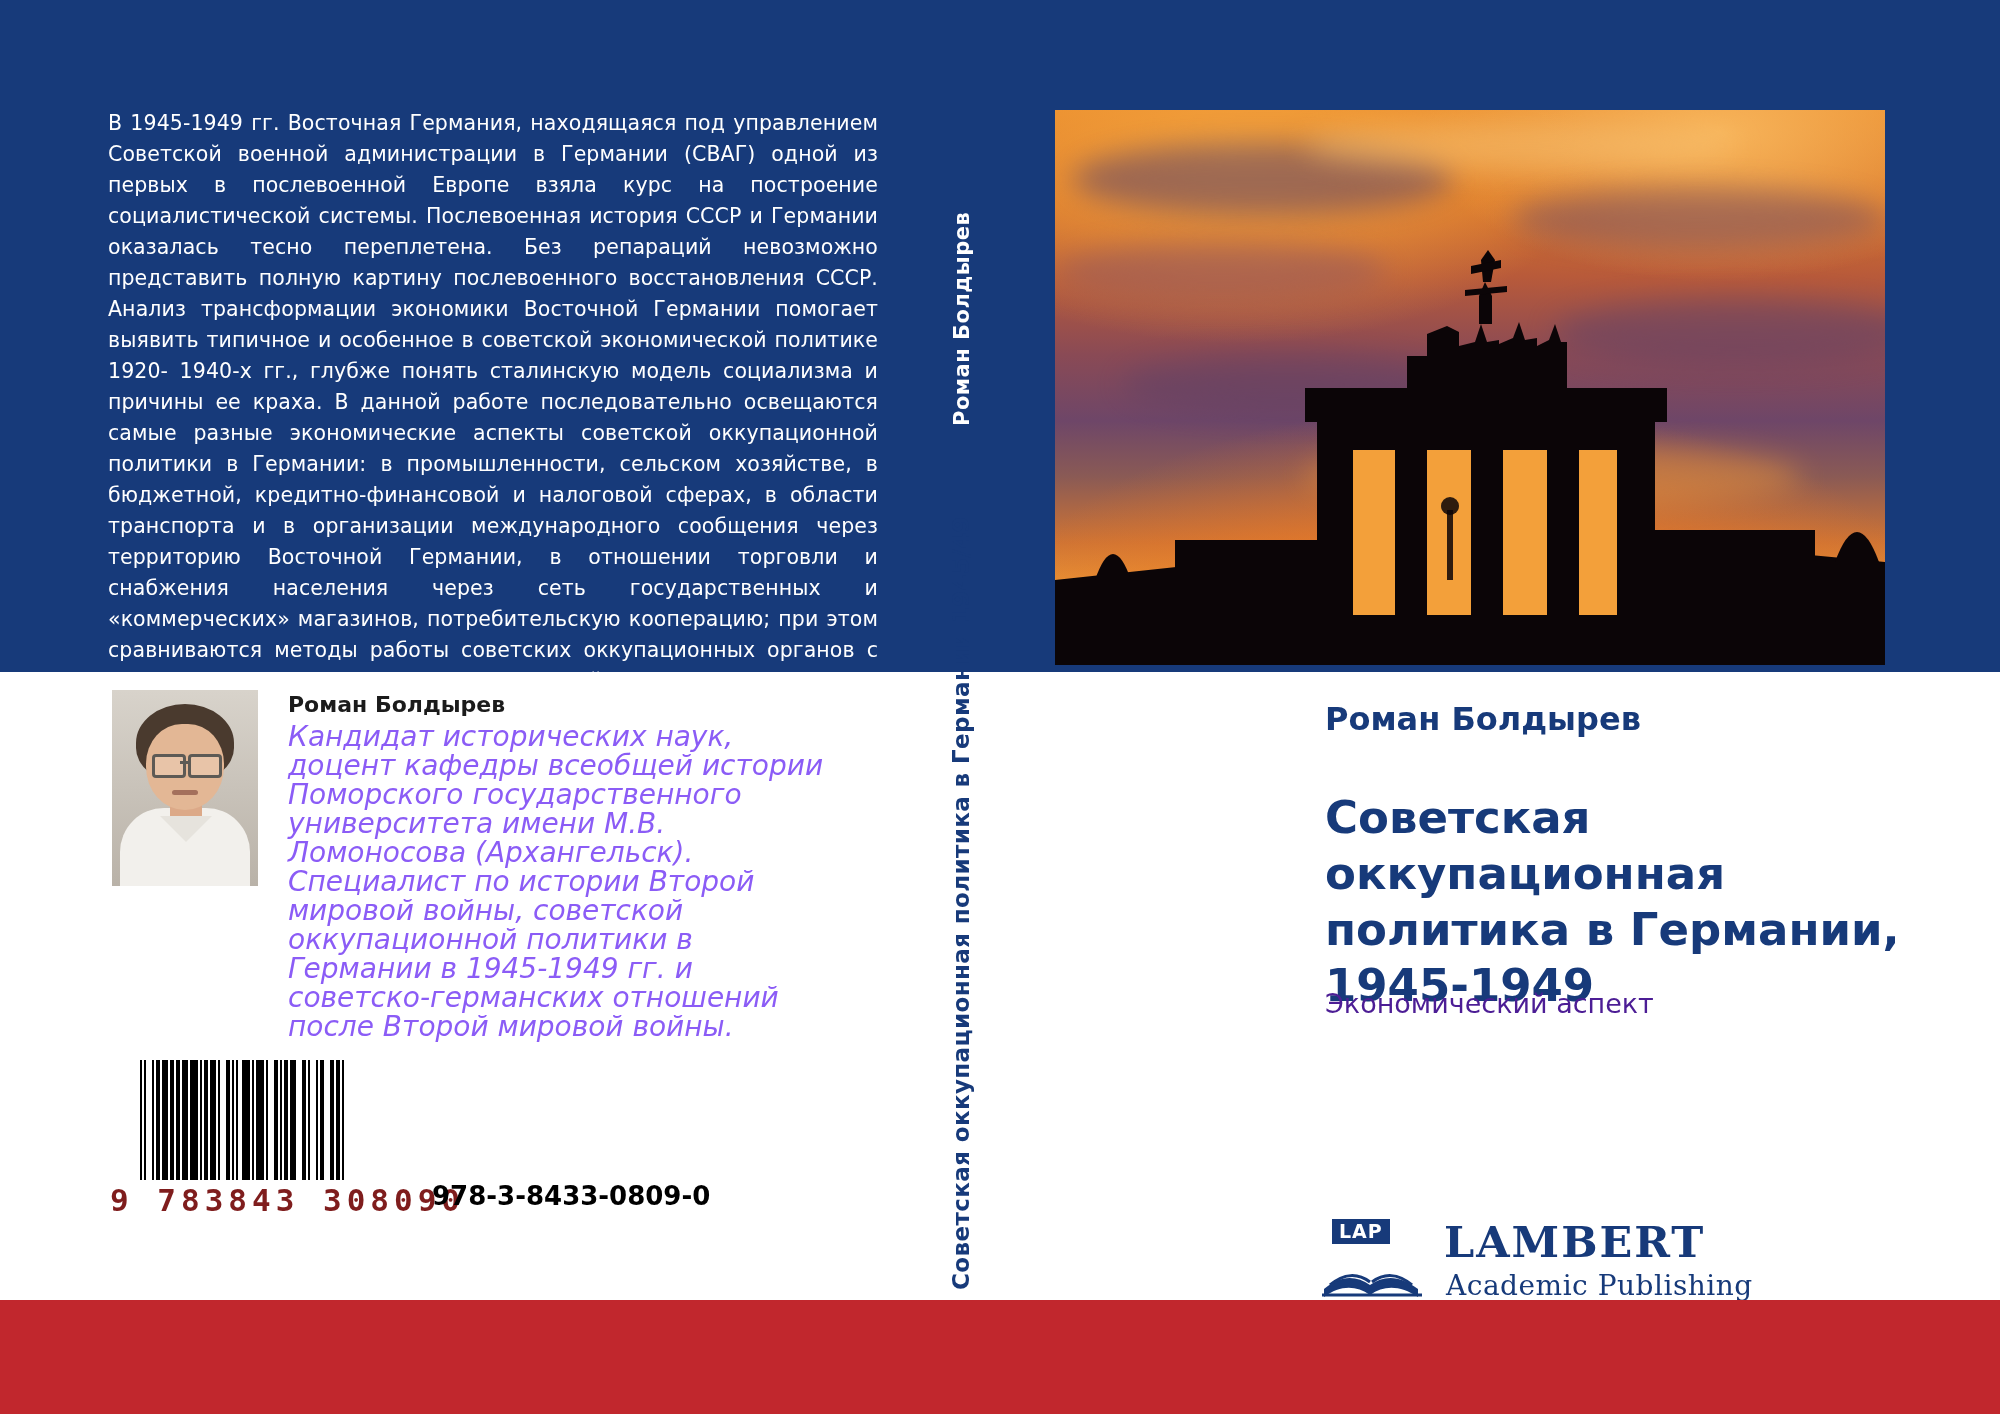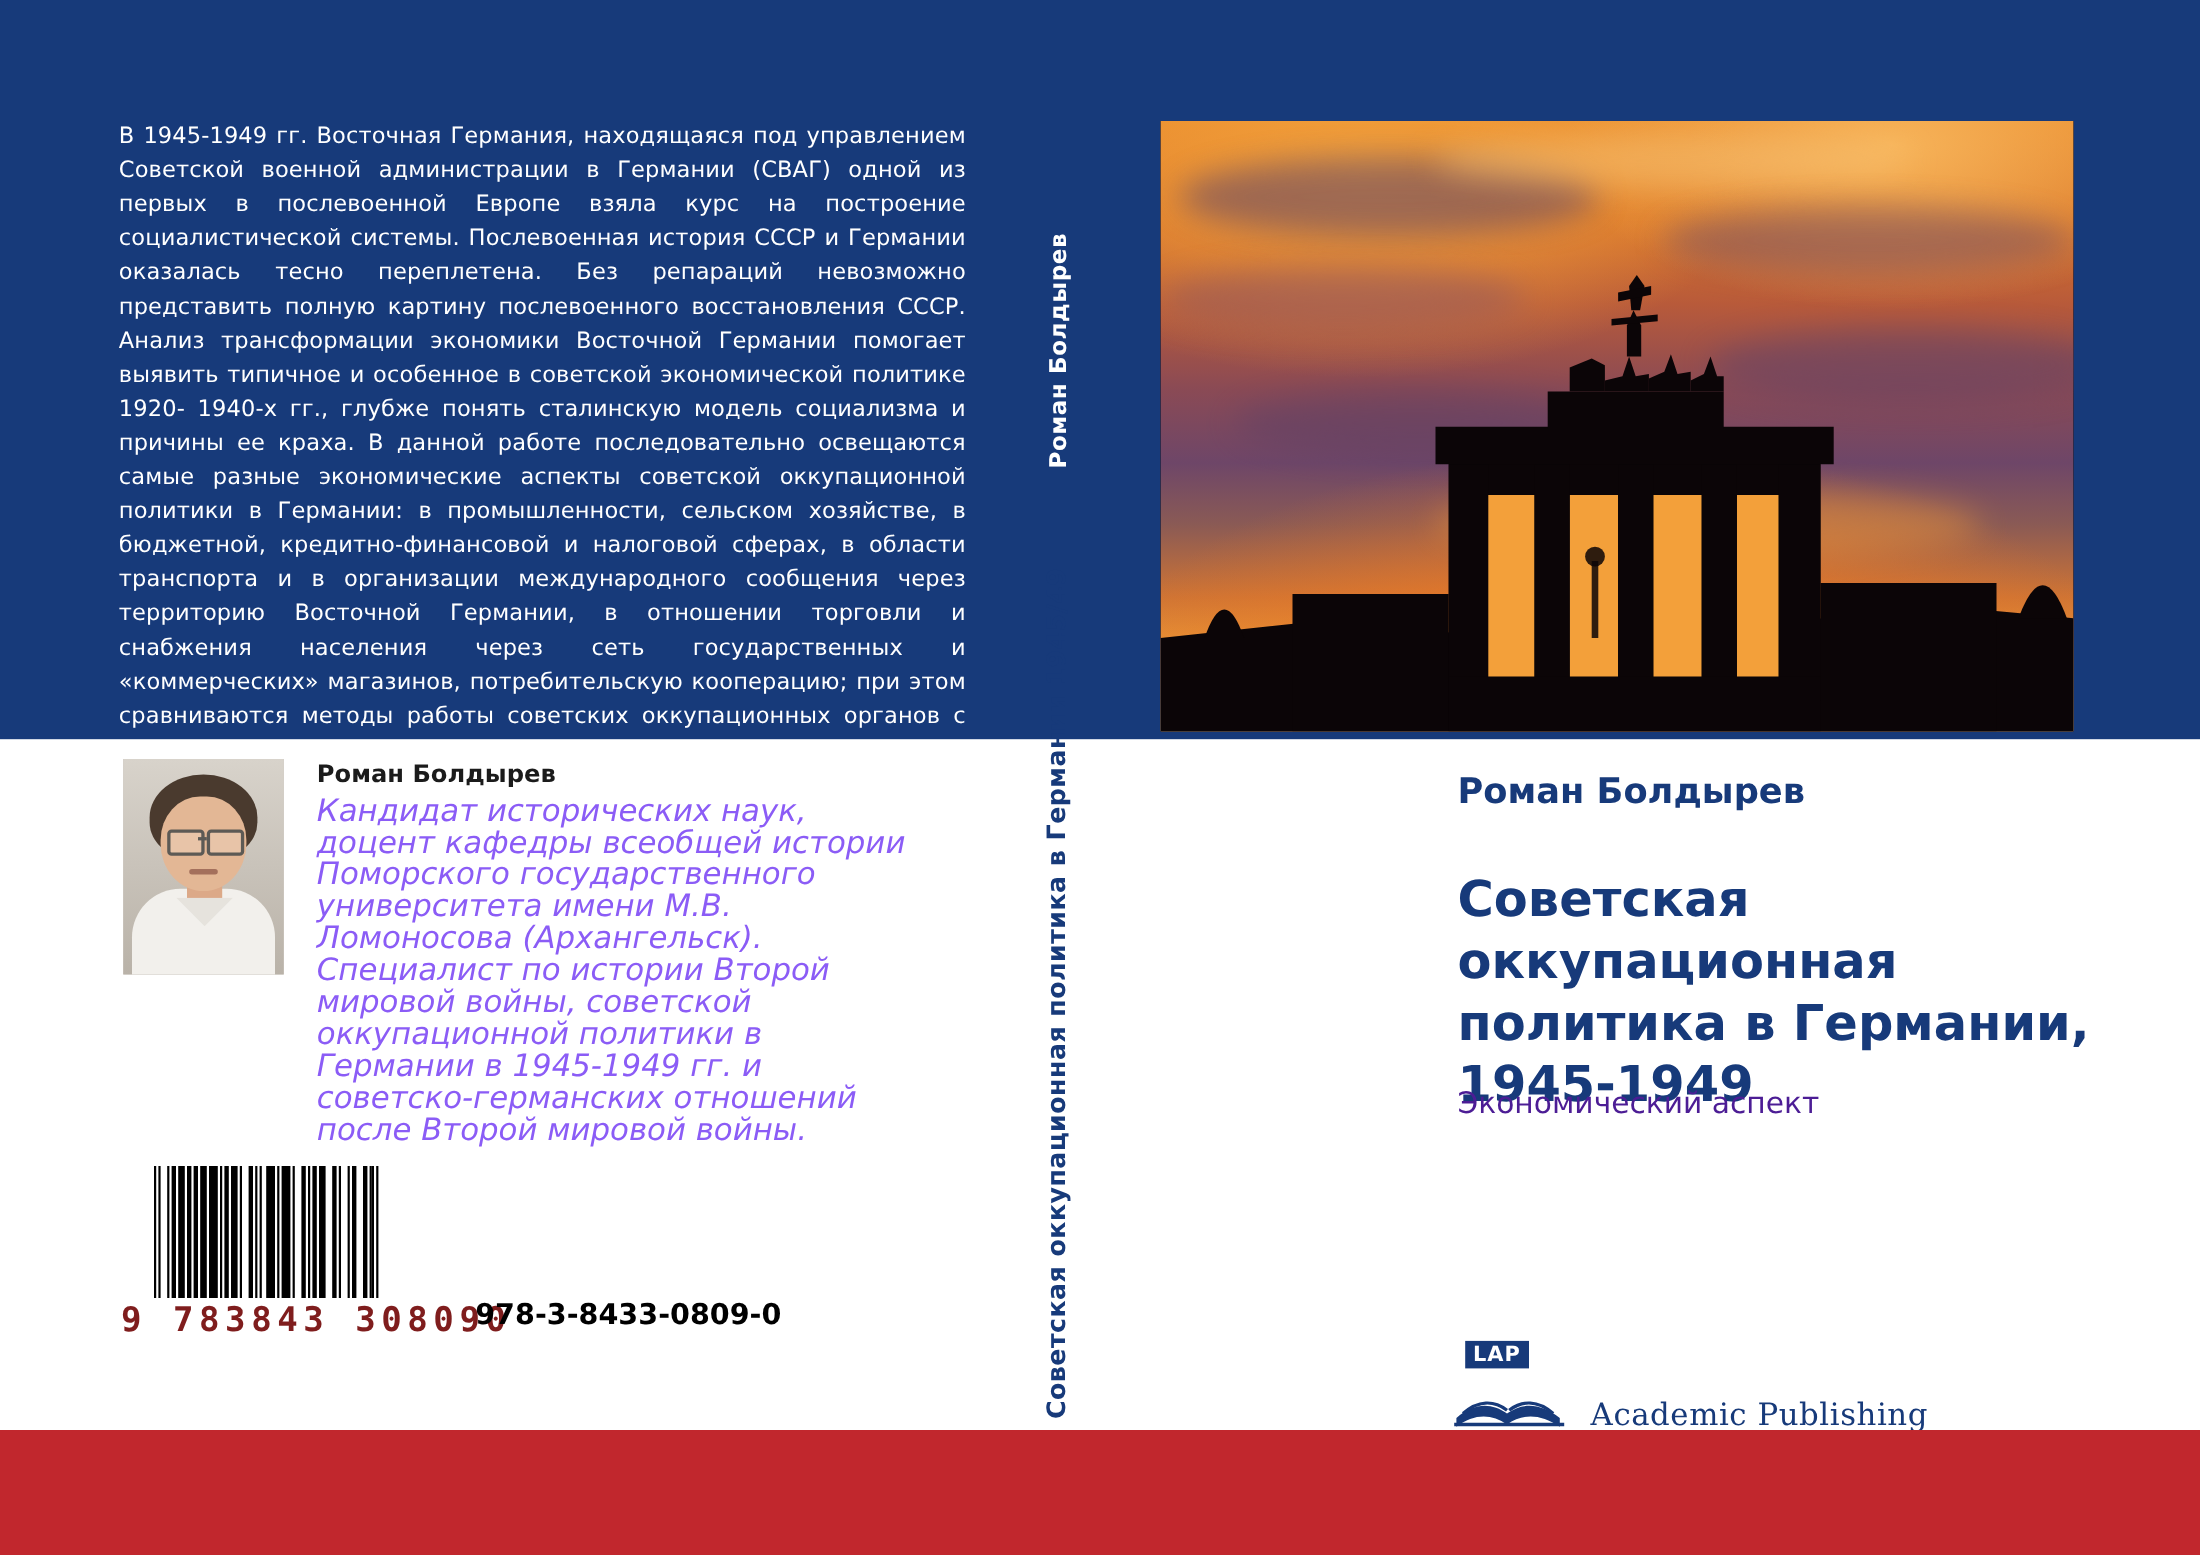--- a/index.html
+++ b/index.html
@@ -415,19 +415,20 @@
   <div class="logo">
     <div class="logo-mark">
       <div class="lap-tag">LAP</div>
       <svg class="book-icon" viewBox="0 0 104 58">
         <path d="M4,44 C20,30 36,30 50,40 C64,30 80,30 98,44 L98,52 C80,40 64,40 50,50 C36,40 20,40 4,52 Z" fill="#173a7a"></path>
         <path d="M10,40 C24,28 38,28 50,37" fill="none" stroke="#173a7a" stroke-width="3"></path>
         <path d="M92,40 C78,28 64,28 52,37" fill="none" stroke="#173a7a" stroke-width="3"></path>
         <path d="M2,50 L102,50" stroke="#173a7a" stroke-width="3"></path>
       </svg>
     </div>
+    <div class="logo-name">LAMBERT</div>
     <div class="logo-sub">Academic Publishing</div>
     <div class="logo-rule"></div>
   </div>
 
   <div class="bottom-band"></div>
 
 </div>
 
 </body></html>

